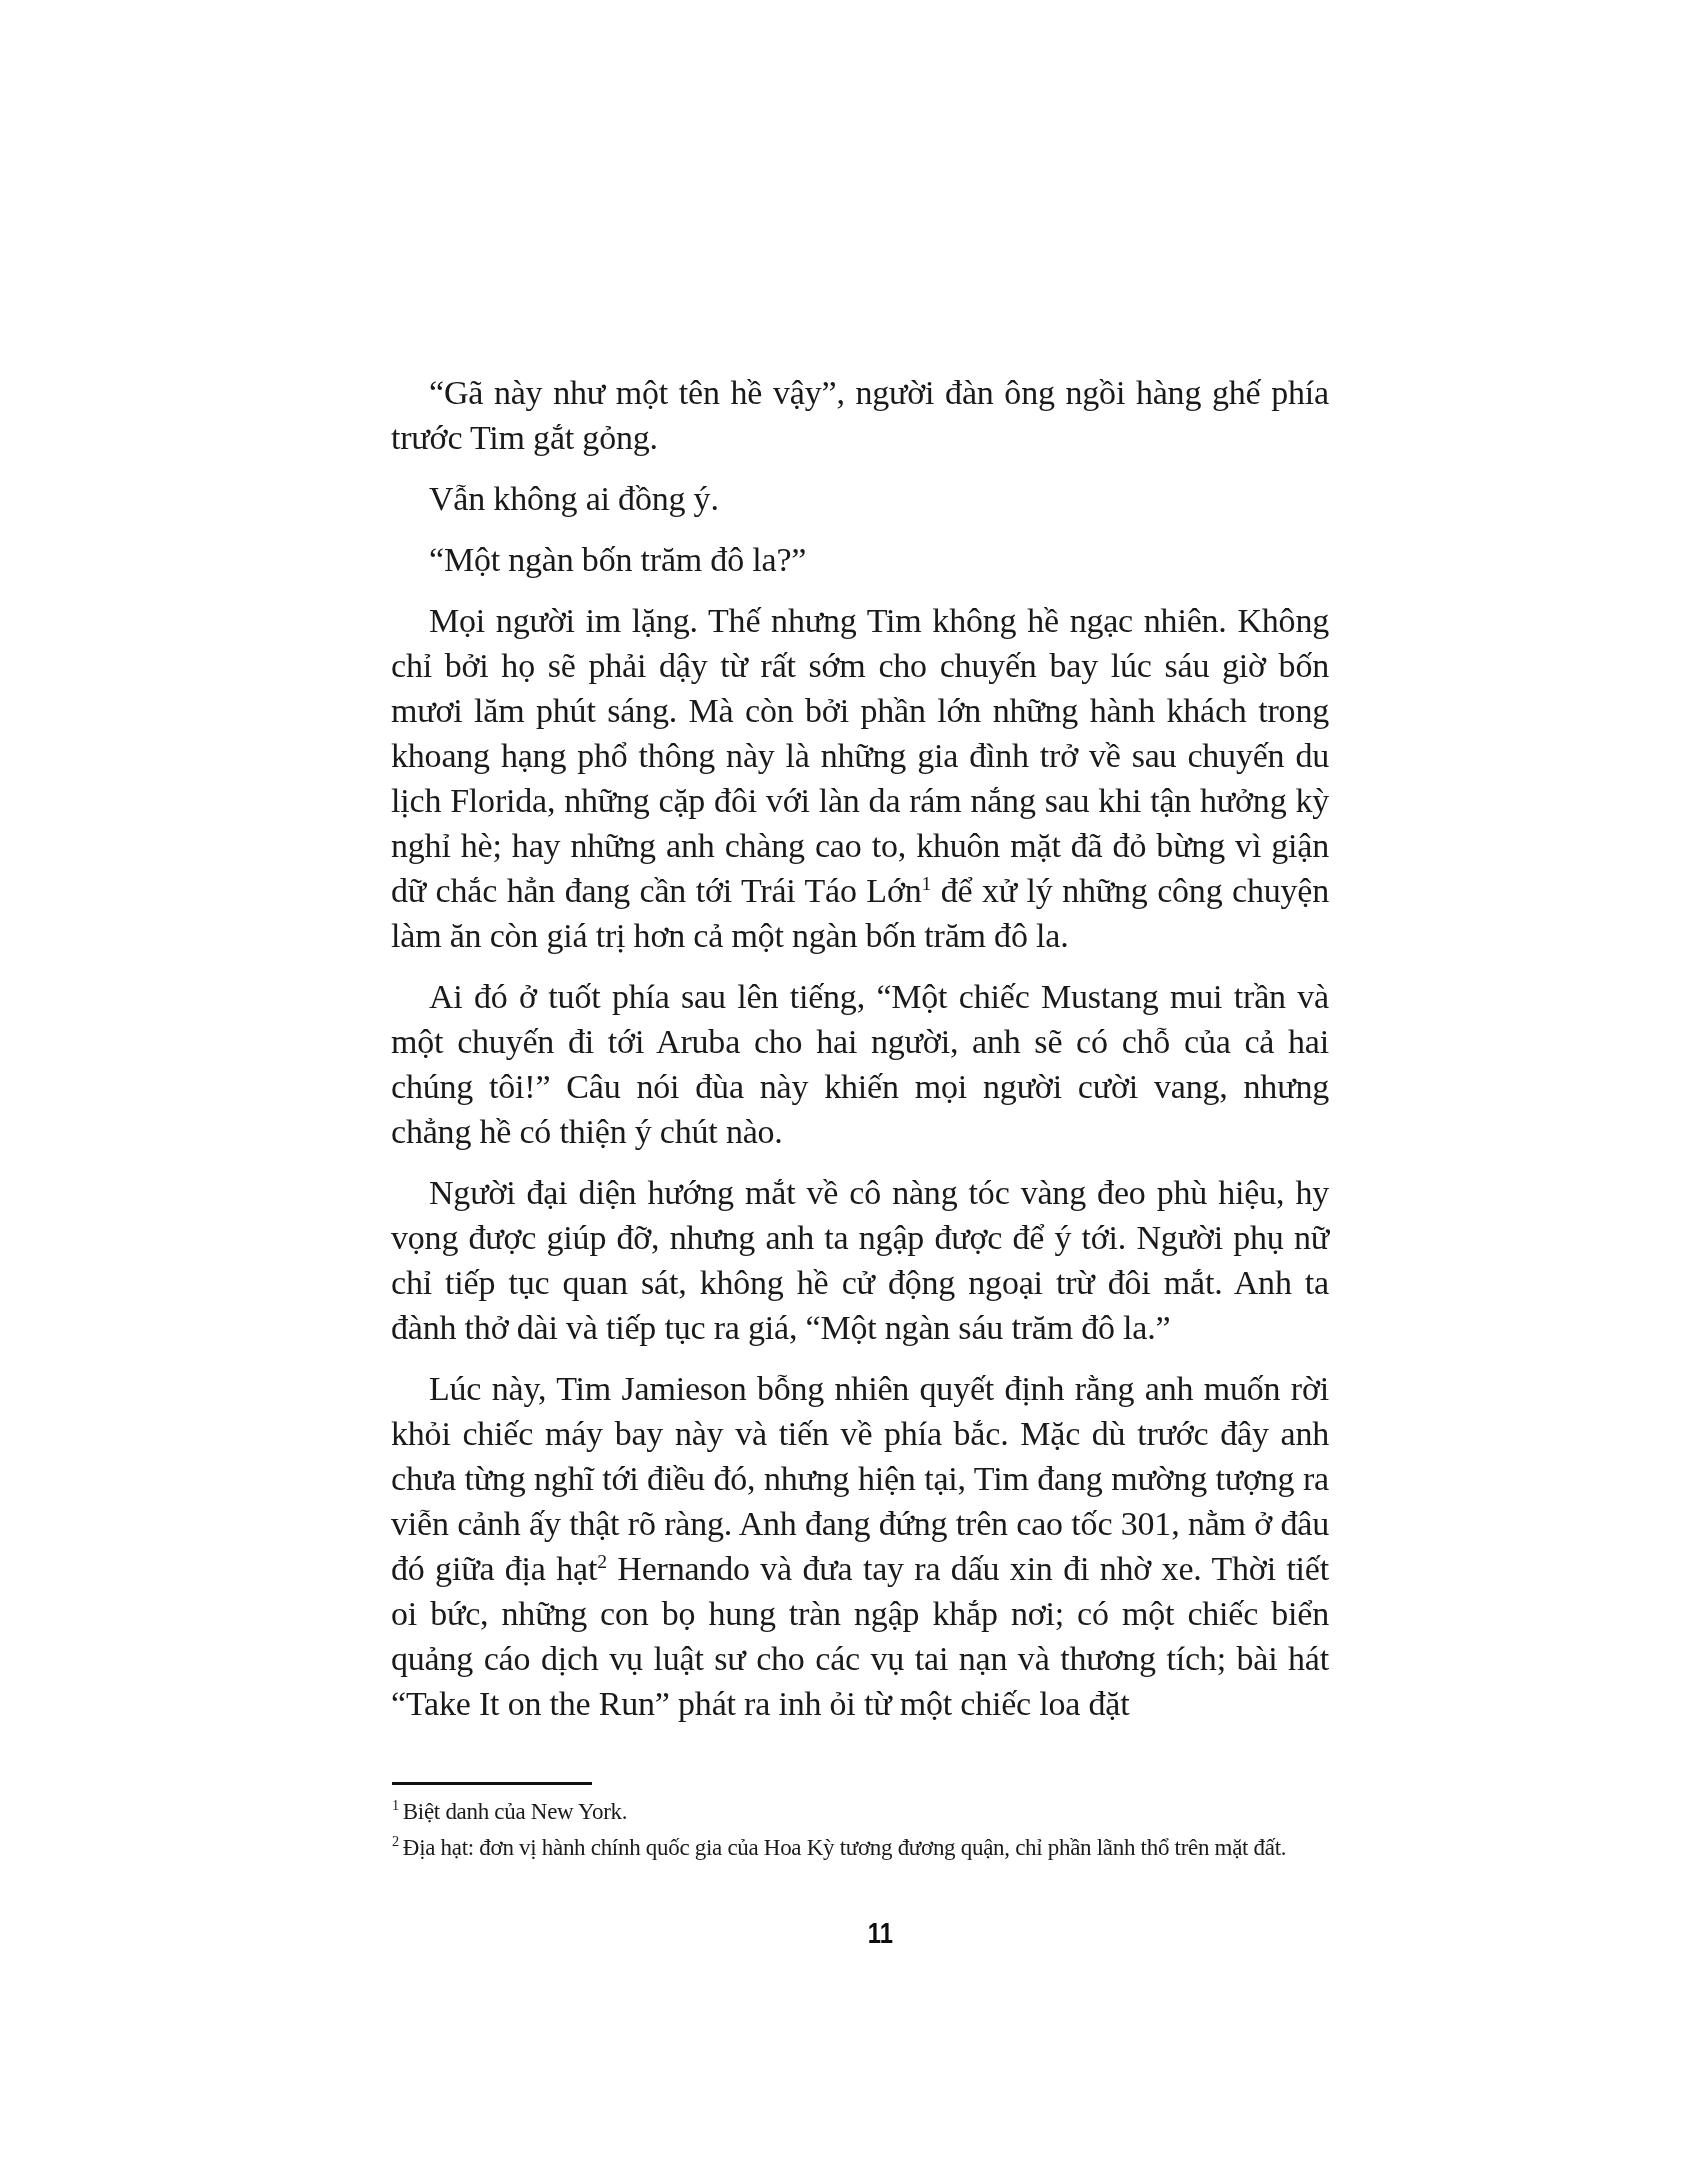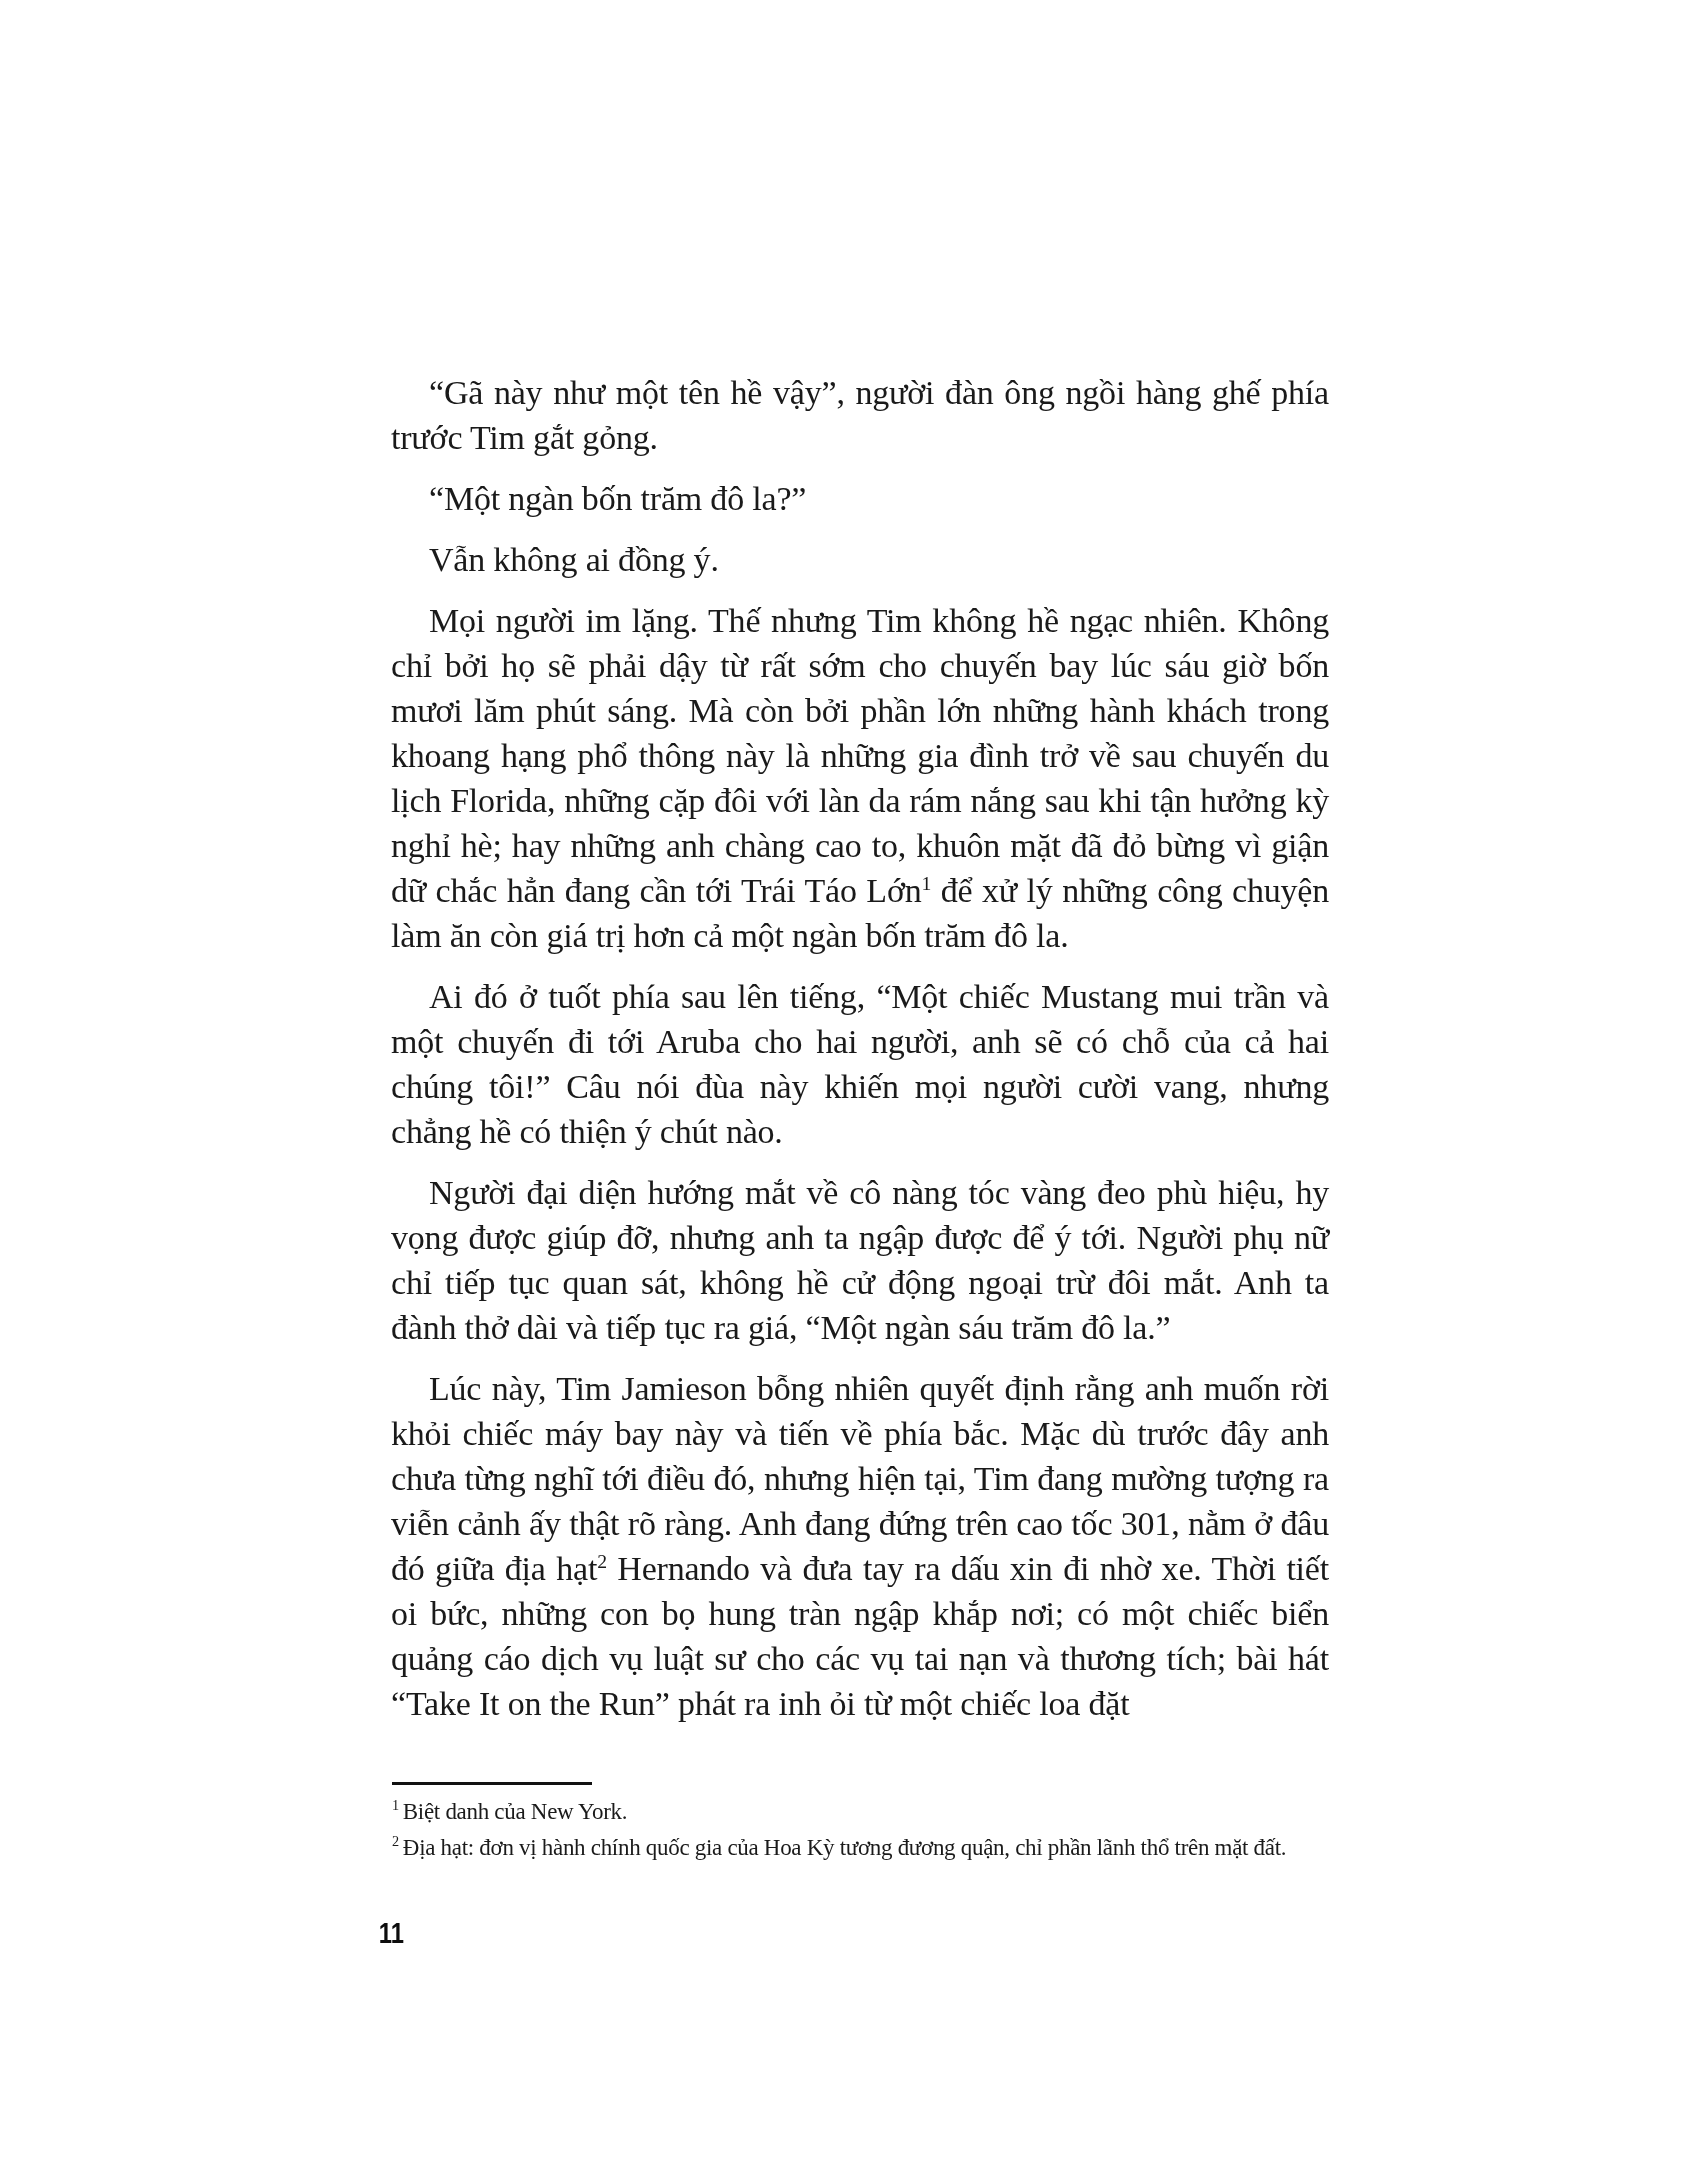--- a/index.html
+++ b/index.html
@@ -71,43 +71,44 @@
   .footnote-item { display: block; }
   .fn-marker {
     font-size: 0.62em;
     vertical-align: super;
     line-height: 0;
     margin-right: 4px;
   }
   .page-number {
     position: absolute;
     top: 1917px;
-    left: 376px;
+    left: 405px;
     width: 950px;
+    text-align: center;
   }
   .page-number span {
     display: inline-block;
     font-family: "Liberation Sans", sans-serif;
     font-weight: 700;
     font-size: 29px;
     color: #0d0d0d;
     transform: scaleX(0.82);
     transform-origin: center;
   }
 </style>
 </head>
 <body>
 
 <div class="page">
 
 
   <div class="body-text">
     <p><span>“Gã này như một tên hề vậy”, người đàn ông ngồi hàng ghế phía trước Tim gắt gỏng.</span></p>
+    <p><span>Vẫn không ai đồng ý.</span></p>
     <p><span>“Một ngàn bốn trăm đô la?”</span></p>
-    <p><span>Vẫn không ai đồng ý.</span></p>
     <p><span>Mọi người im lặng. Thế nhưng Tim không hề ngạc nhiên. Không chỉ bởi họ sẽ phải dậy từ rất sớm cho chuyến bay lúc sáu giờ bốn mươi lăm phút sáng. Mà còn bởi phần lớn những hành khách trong khoang hạng phổ thông này là những gia đình trở về sau chuyến du lịch Florida, những cặp đôi với làn da rám nắng sau khi tận hưởng kỳ nghỉ hè; hay những anh chàng cao to, khuôn mặt đã đỏ bừng vì giận dữ chắc hẳn đang cần tới Trái Táo Lớn</span><span class="seg-sup">1</span><span> để xử lý những công chuyện làm ăn còn giá trị hơn cả </span><span class="seg-italic">một ngàn bốn trăm đô la</span><span>.</span></p>
     <p><span>Ai đó ở tuốt phía sau lên tiếng, “Một chiếc Mustang mui trần và một chuyến đi tới Aruba cho hai người, anh sẽ có chỗ của cả hai chúng tôi!” Câu nói đùa này khiến mọi người cười vang, nhưng chẳng hề có thiện ý chút nào.</span></p>
     <p><span>Người đại diện hướng mắt về cô nàng tóc vàng đeo phù hiệu, hy vọng được giúp đỡ, nhưng anh ta ngập được để ý tới. Người phụ nữ chỉ tiếp tục quan sát, không hề cử động ngoại trừ đôi mắt. Anh ta đành thở dài và tiếp tục ra giá, “Một ngàn sáu trăm đô la.”</span></p>
     <p><span>Lúc này, Tim Jamieson bỗng nhiên quyết định rằng anh muốn rời khỏi chiếc máy bay này và tiến về phía bắc. Mặc dù trước đây anh chưa từng nghĩ tới điều đó, nhưng hiện tại, Tim đang mường tượng ra viễn cảnh ấy thật rõ ràng. Anh đang đứng trên cao tốc 301, nằm ở đâu đó giữa địa hạt</span><span class="seg-sup">2</span><span> Hernando và đưa tay ra dấu xin đi nhờ xe. Thời tiết oi bức, những con bọ hung tràn ngập khắp nơi; có một chiếc biển quảng cáo dịch vụ luật sư cho các vụ tai nạn và thương tích; bài hát “Take It on the Run” phát ra inh ỏi từ một chiếc loa đặt</span></p>
   </div>
 
   <div class="footnote-rule"></div>
 
   <div class="footnotes">
     <span class="footnote-item"><span class="fn-marker">1</span><span>Biệt danh của New York.</span></span>

